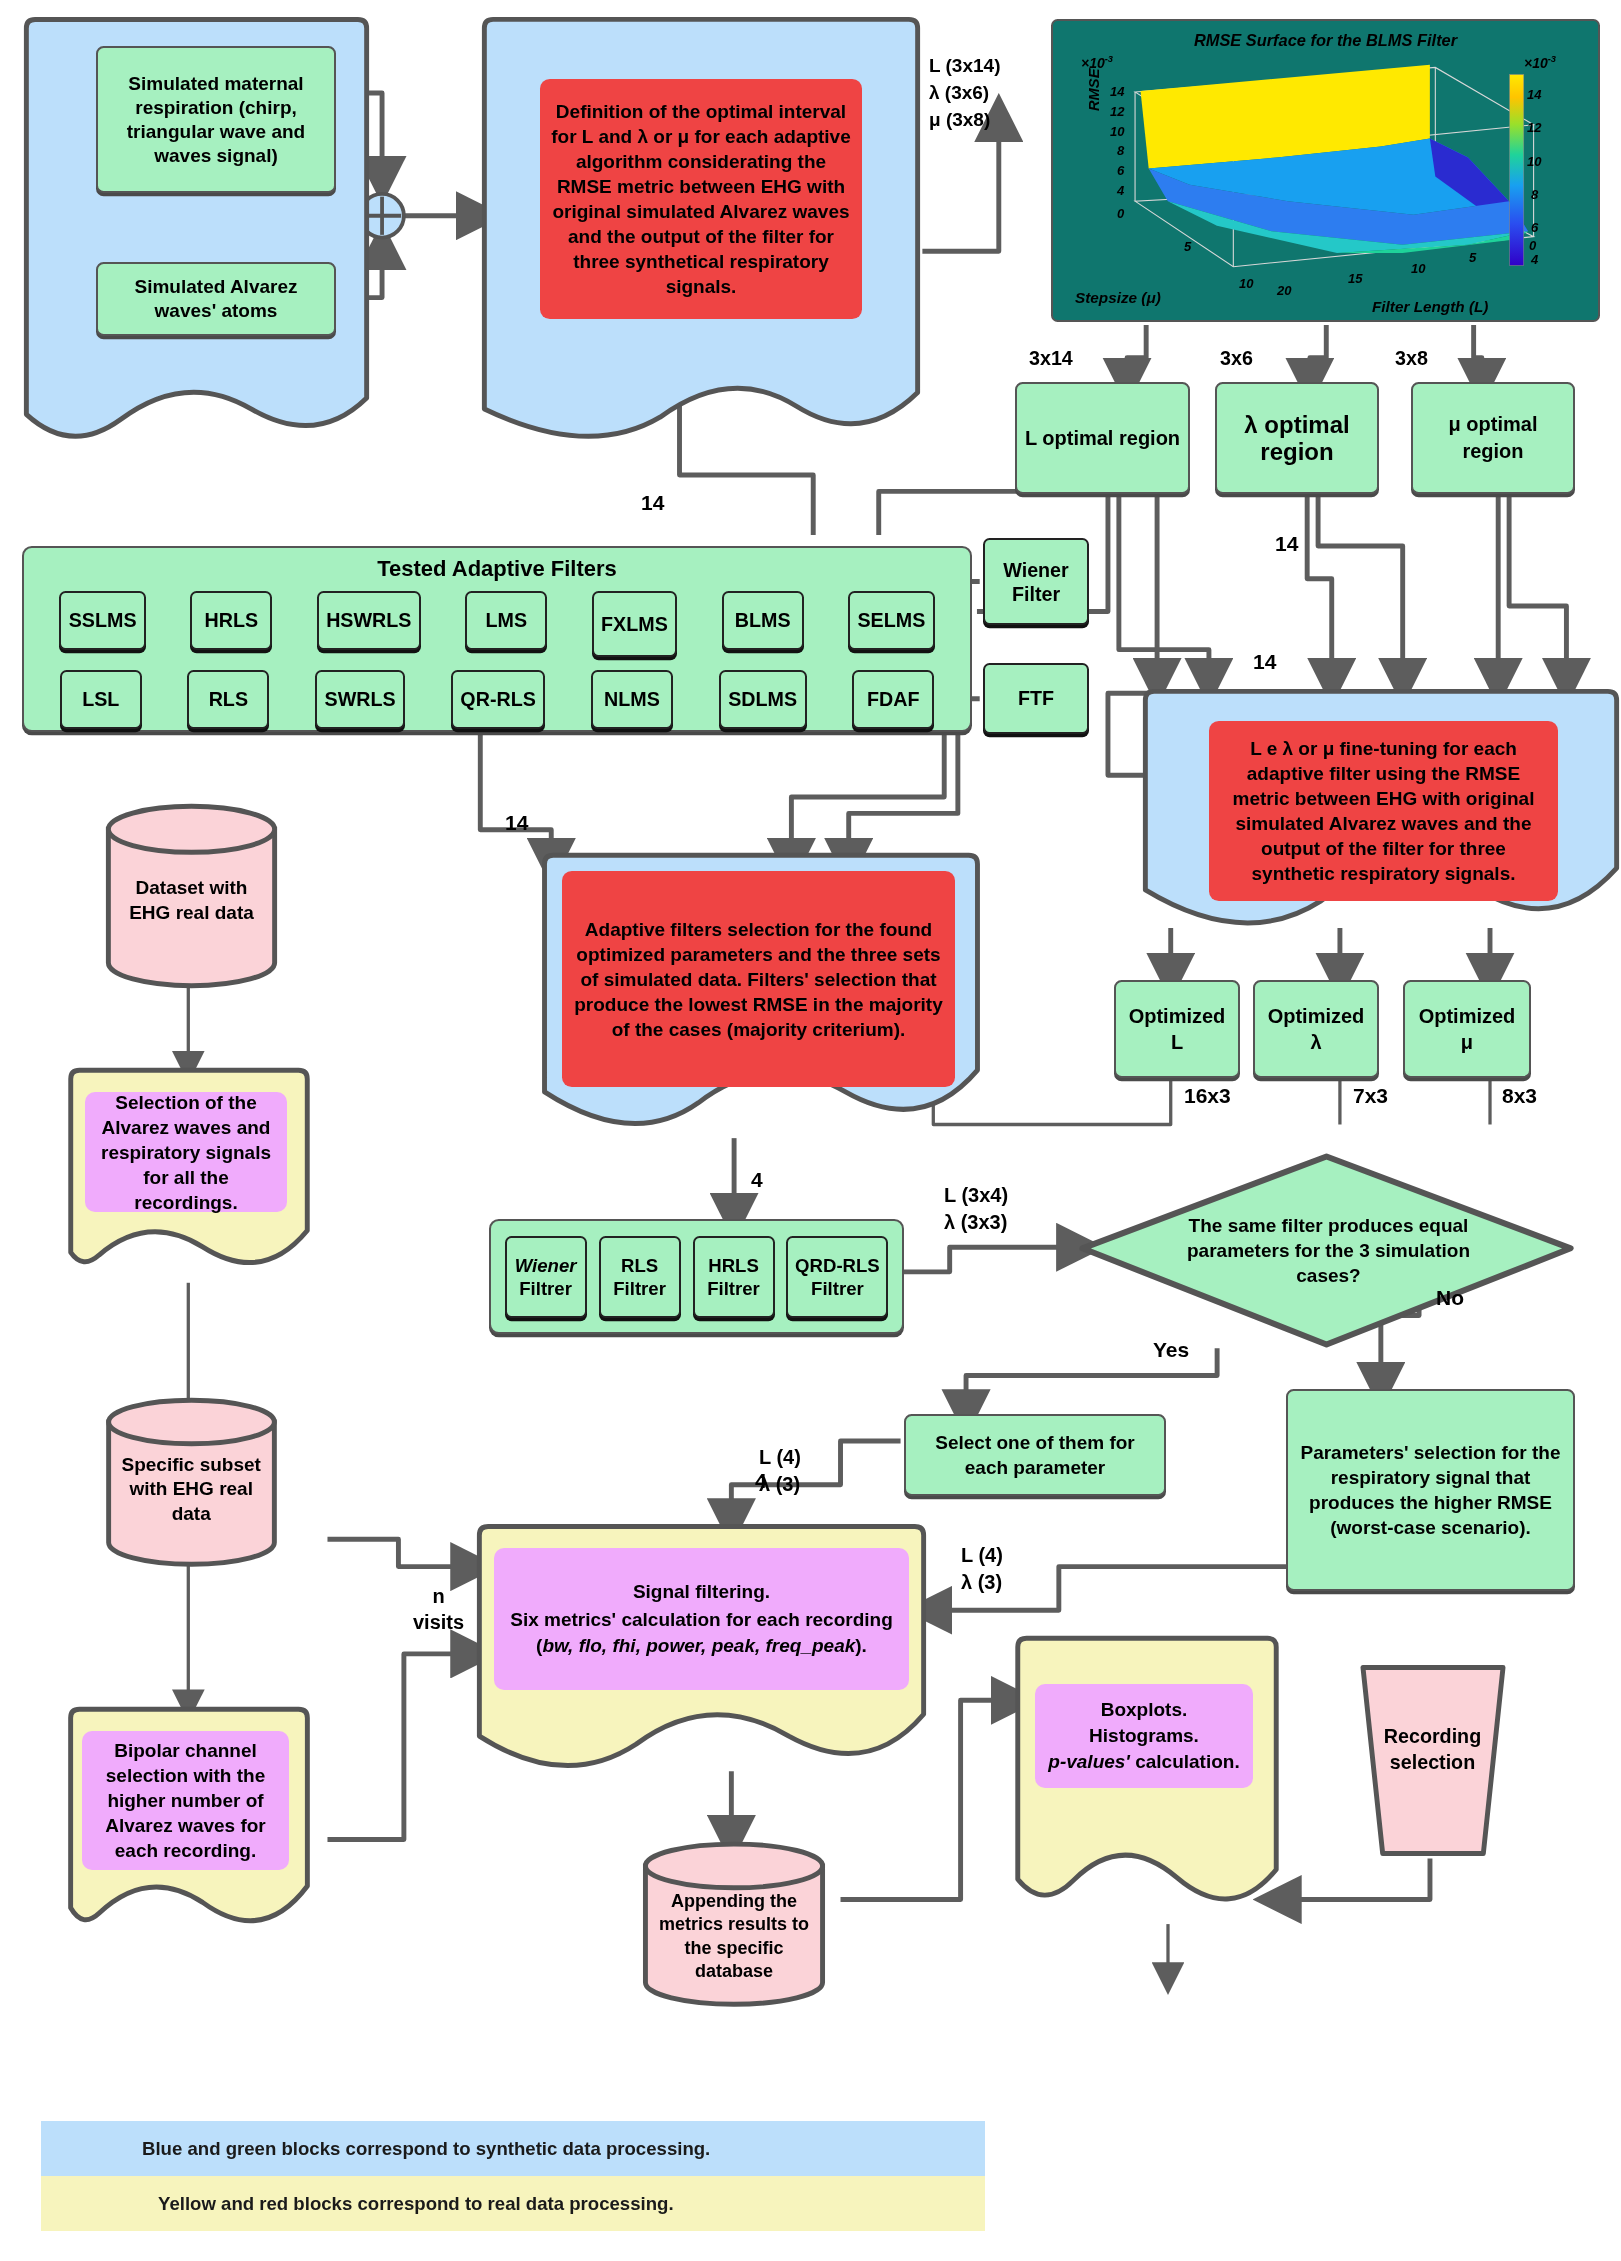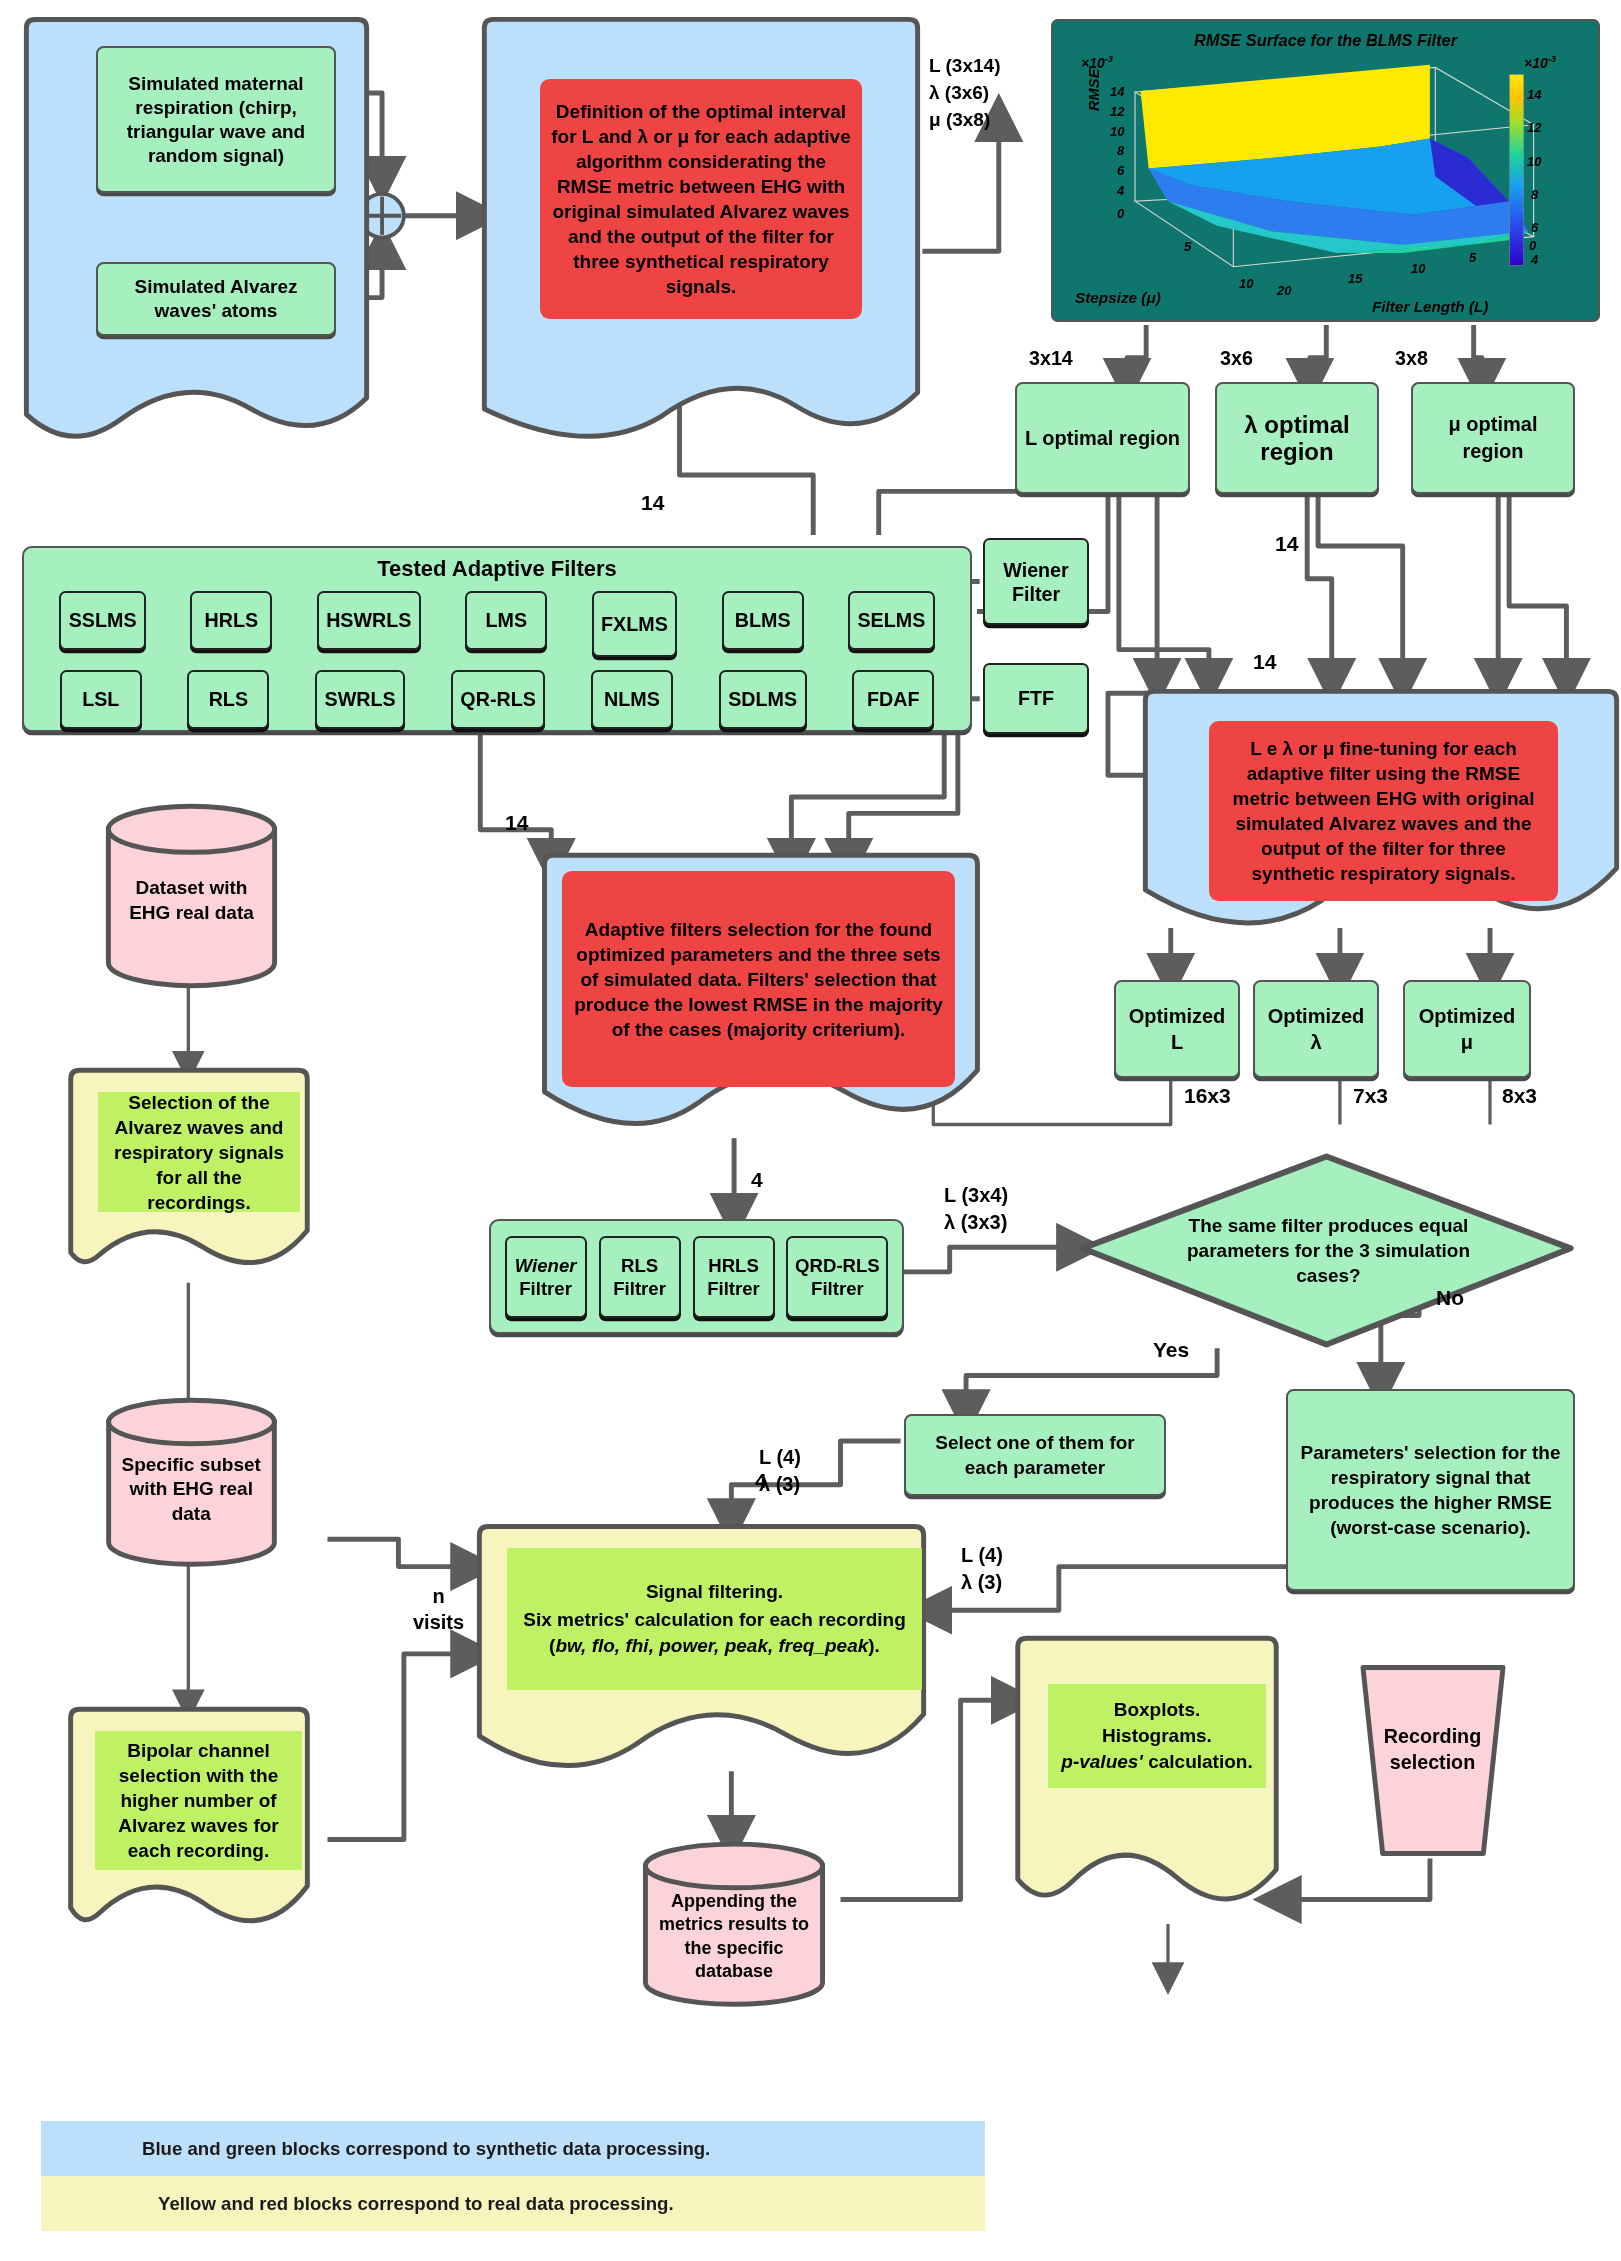--- a/index.html
+++ b/index.html
@@ -6,21 +6,21 @@
   body{font-family:"Liberation Sans",sans-serif;}
   #page{position:relative;width:1621px;height:2261px;background:#fff;overflow:hidden;}
 
   
   .box{position:absolute;box-sizing:border-box;display:flex;align-items:center;
        justify-content:center;text-align:center;font-weight:bold;color:#000;}
   .green{background:#a6f0c0;border:2.7px solid #555;border-radius:7.6px;
          box-shadow:0 3.3px 0 #4a4a4a;}
   .pink{background:#fbd3d8;border:2.7px solid #333;border-radius:6.6px;
         box-shadow:0 3.3px 0 #2c2c2c;}
-  .pink-plain{background:#bef264;border-radius:1px;margin-left:13px;}
+  .pink-plain{background:#f0abfc;border-radius:10px;}
   .green-plain{background:#ef4444;border-radius:9.8px;}
   .minibox{background:#a6f0c0;border:2.7px solid #222;border-radius:6.6px;
            box-shadow:0 3.3px 0 #111;display:flex;align-items:center;
            justify-content:center;text-align:center;font-weight:bold;position:absolute;
            box-sizing:border-box;}
   .lbl{position:absolute;font-weight:bold;color:#000;white-space:pre;}
   .cyl-wrap{position:absolute;}
   .diamond-wrap{position:absolute;}
   svg{overflow:visible;}
   .legend{position:absolute;display:flex;align-items:center;font-weight:bold;color:#1a1a1a;box-sizing:border-box;}
@@ -124,21 +124,21 @@
       <line x1="700" y1="360" x2="700" y2="430" stroke="#555" stroke-width="7"></line>
       <line x1="665" y1="395" x2="735" y2="395" stroke="#555" stroke-width="7"></line>
     </g>
   </svg>
 
   <svg width="349" height="464" style="position:absolute;left:22px;top:16.4px;" viewBox="0 0 640 850">
     <path d="M8,22 Q8,6 24,6 L616,6 Q632,6 632,22 L632,700
              Q540,790 420,720 Q300,650 180,740 Q90,805 8,730 Z" fill="#bcdffb" stroke="#555" stroke-width="9" stroke-linejoin="round"></path>
   </svg>
 
-  <div class="box green" style="left:96px;top:46px;width:240px;height:147px;padding:5.5px 9.8px;font-size:19px;line-height:24px;">Simulated maternal respiration  (chirp, triangular wave and random signal)</div>
+  <div class="box green" style="left:96px;top:46px;width:240px;height:147px;padding:5.5px 9.8px;font-size:19px;line-height:24px;">Simulated maternal respiration  (chirp, triangular wave and waves signal)</div>
 
   <div class="box green" style="left:96px;top:262px;width:240px;height:74px;padding:3.3px 8.7px;font-size:19px;line-height:24px;">Simulated Alvarez waves' atoms</div>
 
   <svg width="442" height="464" style="position:absolute;left:480px;top:16.4px;" viewBox="0 0 810 850">
     <path d="M8,22 Q8,6 24,6 L786,6 Q802,6 802,22 L802,690
              Q700,790 580,715 Q460,640 330,735 Q200,812 8,720 Z" fill="#bcdffb" stroke="#555" stroke-width="9" stroke-linejoin="round"></path>
   </svg>
 
   <div class="box green-plain" style="left:540px;top:79px;width:322px;height:240px;padding:4.4px 11px;font-size:19px;line-height:25px;">Definition of the optimal interval for L and λ or μ for each adaptive algorithm considerating the RMSE metric between EHG with original simulated Alvarez waves and the output of the filter for three synthetical respiratory signals.</div>
 

